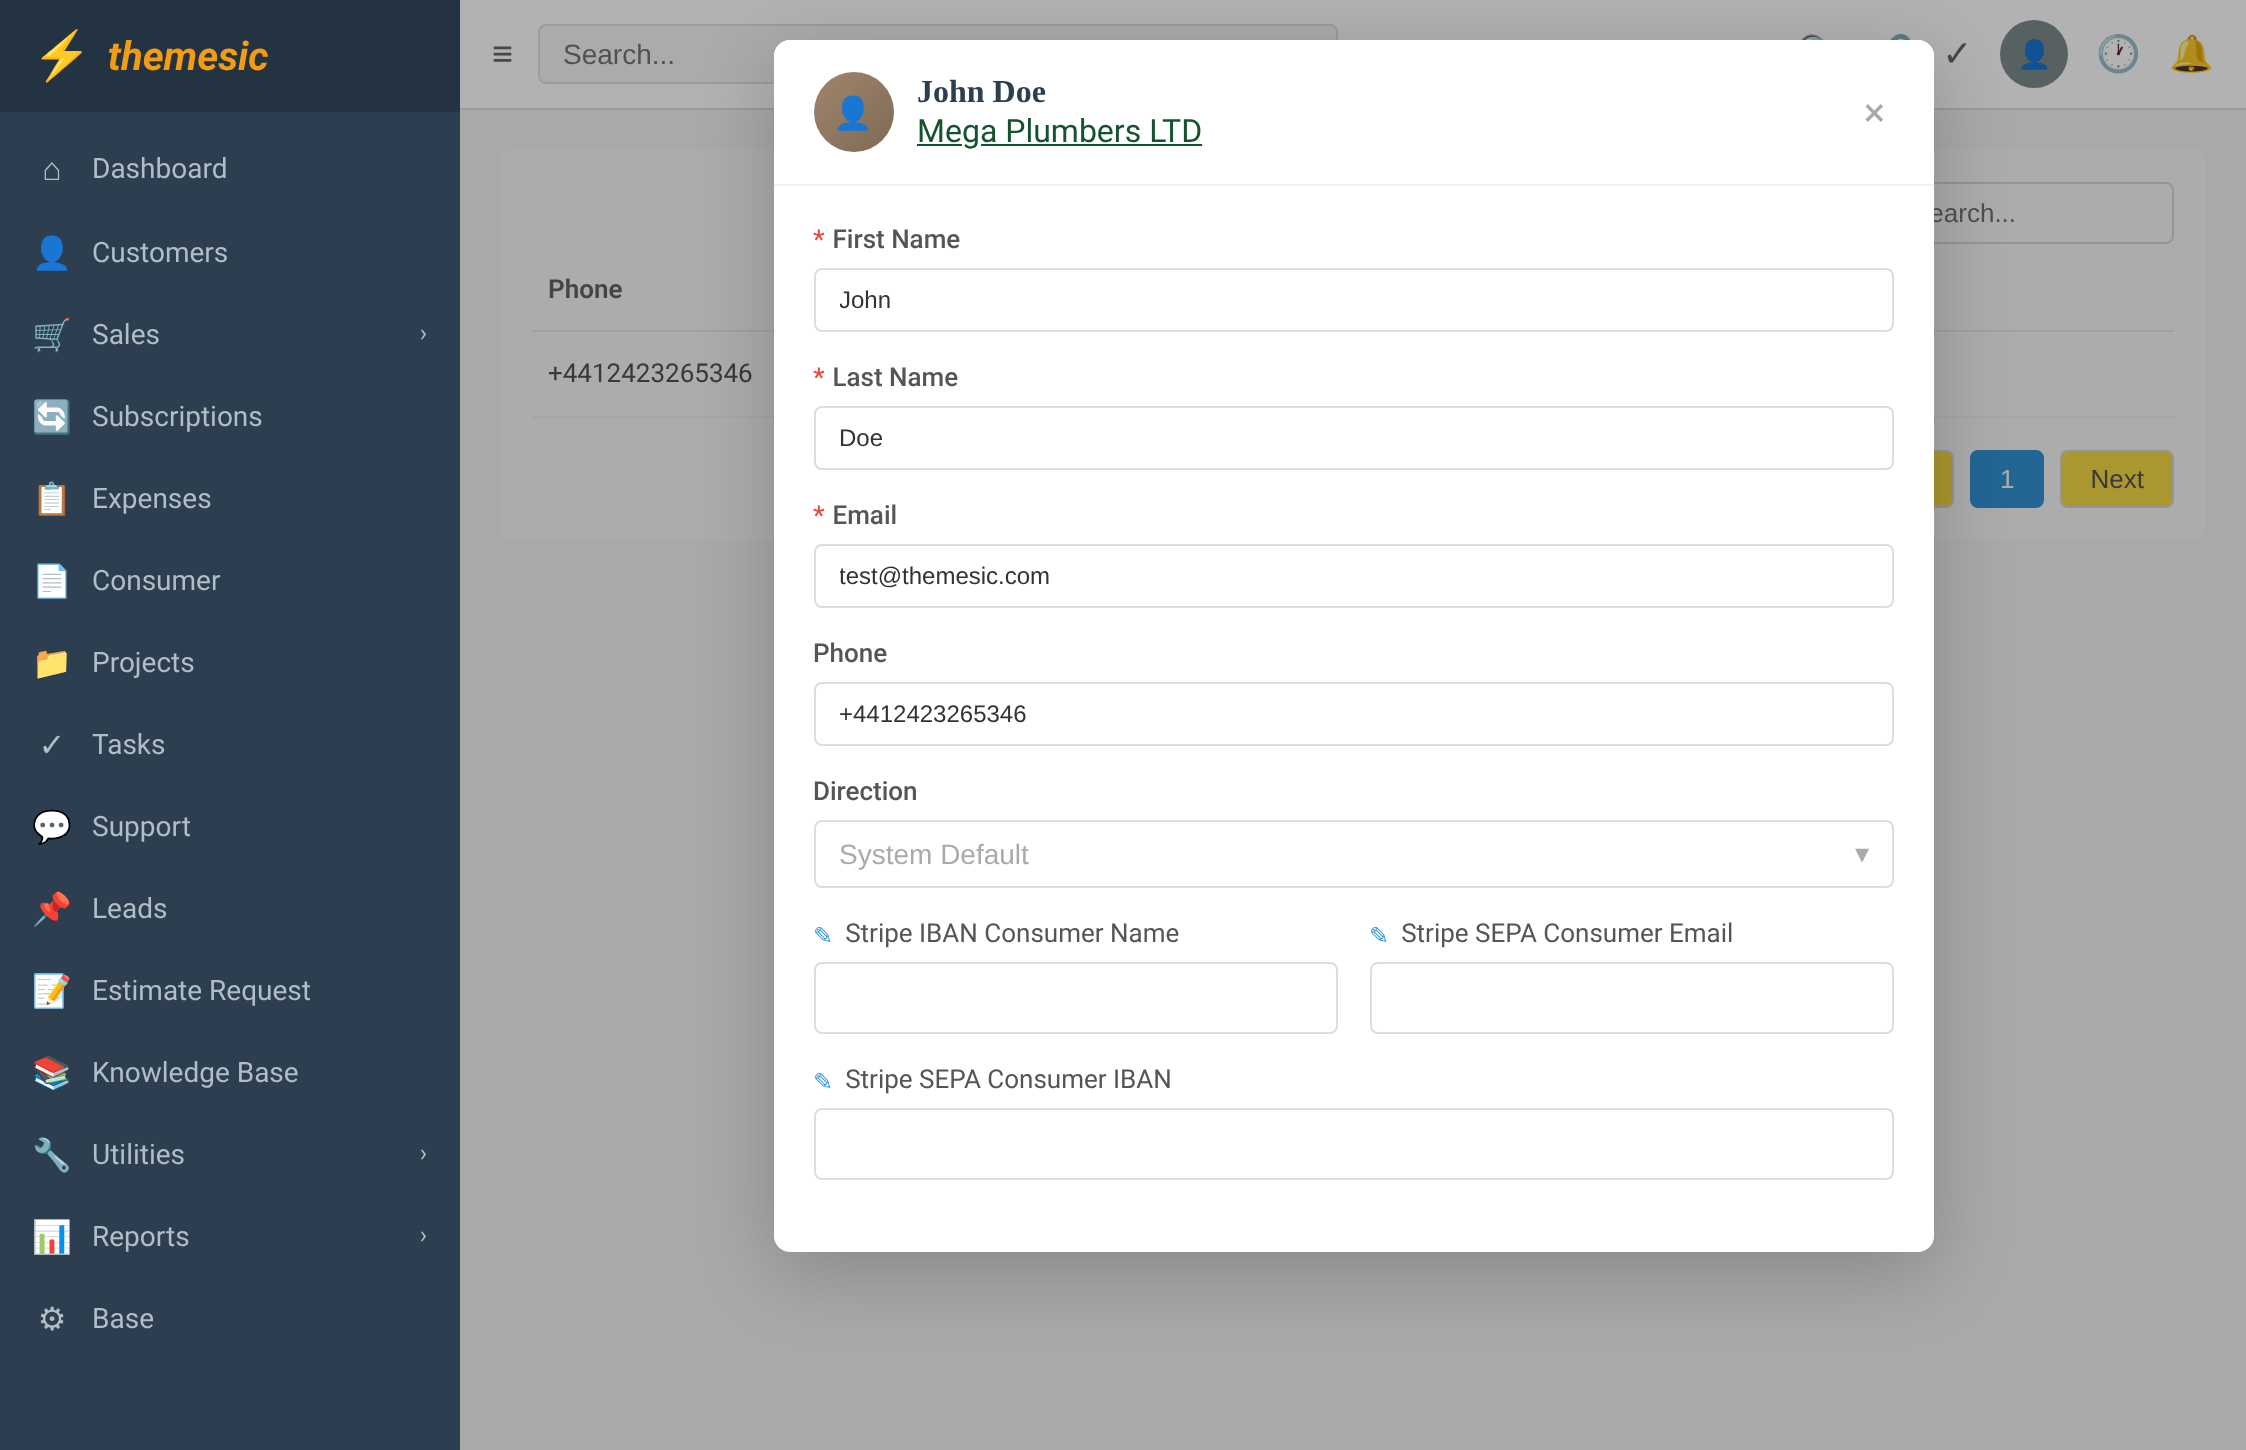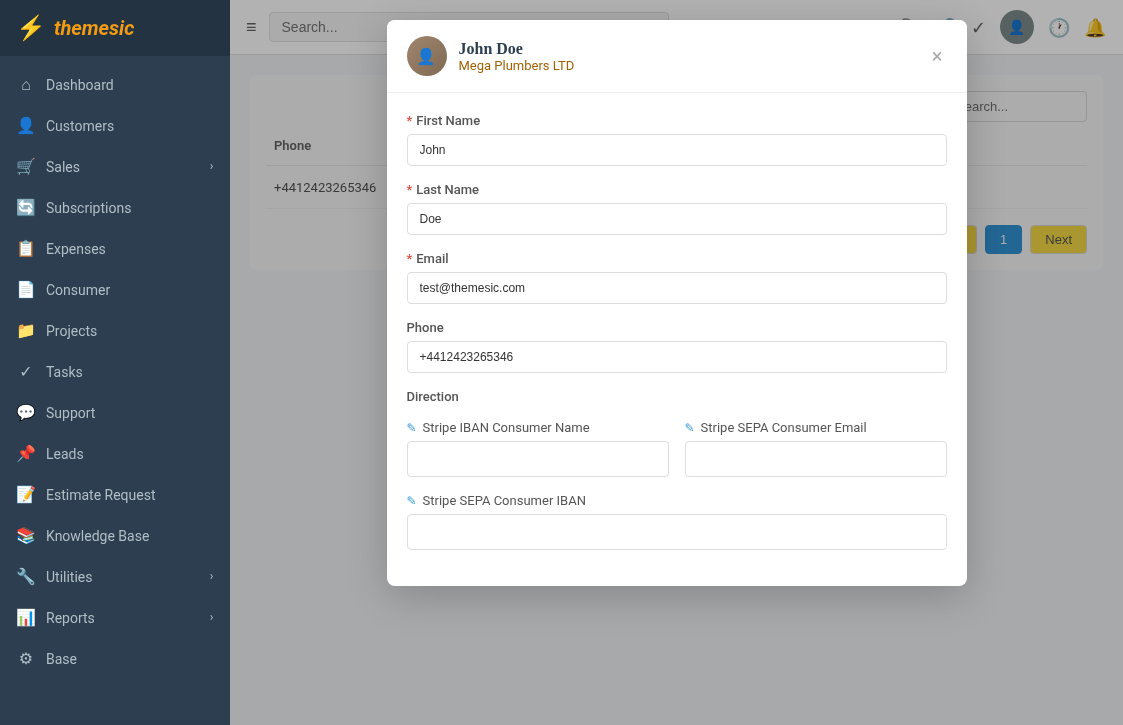--- a/index.html
+++ b/index.html
@@ -175,21 +175,21 @@
       overflow: hidden;
     }
     .modal-avatar-img {
       width: 100%; height: 100%;
       background: linear-gradient(135deg, #a0856c 0%, #7f6a55 100%);
       display: flex; align-items: center; justify-content: center;
       color: #fff; font-size: 16px;
     }
     .modal-title-area { flex: 1; }
     .modal-name { font-size: 16px; font-weight: 700; color: #2c3e50; font-family: Liberation Serif, serif; }
-    .modal-company { font-size: 13px; color: #a16207; }
+    .modal-company { font-size: 16px; color: #14532d; text-decoration: underline; }
     .modal-close { font-size: 20px; color: #aaa; cursor: pointer; padding: 4px; }
     .modal-body { padding: 20px; }
 
     .form-group { margin-bottom: 16px; }
     .form-label {
       display: flex; align-items: center;
       font-size: 13px; color: #555;
       margin-bottom: 6px; font-weight: 500;
     }
     .form-required { color: #e74c3c; margin-right: 4px; }
@@ -402,20 +402,26 @@
           <label class="form-label">
             <span>Phone</span>
           </label>
           <input class="form-input" type="text" value="+4412423265346" style="">
         </div>
 
         <div class="form-group">
           <label class="form-label">
             <span>Direction</span>
           </label>
+          <div class="form-select-wrapper">
+            <select class="form-select">
+              <option value="System Default">System Default</option>
+            </select>
+            <span class="select-arrow">▾</span>
+          </div>
         </div>
 
         <div class="stripe-row">
           <div>
             <div class="stripe-label">
               <span class="stripe-edit-icon">✎</span>
               <span>Stripe IBAN Consumer Name</span>
             </div>
             <input class="form-input-stripe" type="text" style="">
           </div>

